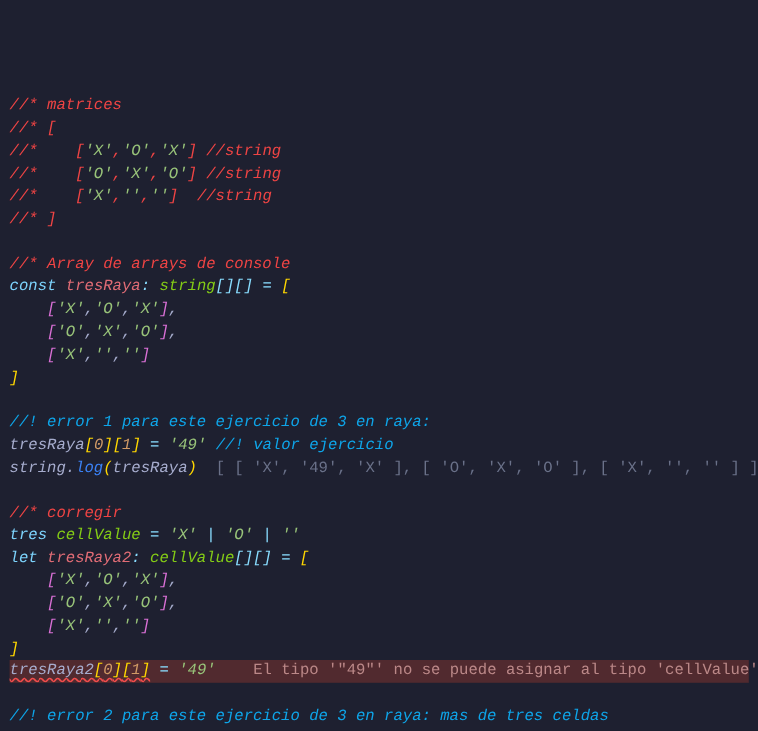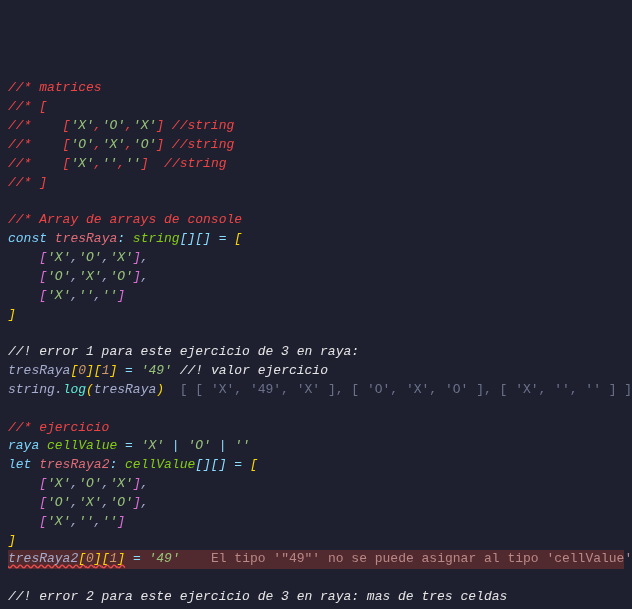--- a/index.html
+++ b/index.html
@@ -13,25 +13,25 @@
     color: #a6accd;
     width: 632px;
     height: 609px;
     overflow: hidden;
     white-space: pre;
   }
   .editor {
     padding: 4px 8px;
   }
   .comment-g { color: #ef4444; }
-  .comment-r { color: #e5e5e5; text-align: center; }
+  .comment-r { color: #0ea5e9; text-align: center; }
   .kw { color: #7dd3fc; }
   .var { color: #e06c75; }
   .type { color: #84cc16; }
-  .func { color: #5eead4; }
+  .func { color: #3b82f6; }
   .ident { color: #a6accd; }
   .str { color: #98c379; }
   .punc { color: #89ddff; }
   .bracket-y { color: #ffd700; }
   .bracket-p { color: #da70d6; }
   .num { color: #d19a66; }
   .output { color: #6a7189; font-style: normal;}
   .err-line { 
     background: #512a2f; 
     display: inline-block;
@@ -59,22 +59,22 @@
 <span><span class="kw">const</span> <span class="var">tresRaya</span><span class="punc">: </span><span class="type">string</span><span class="punc">[][]</span><span class="punc"> = </span><span class="bracket-y">[</span></span>
 <span>    <span class="bracket-p">[</span><span class="str">'X'</span><span class="ident">,</span><span class="str">'O'</span><span class="ident">,</span><span class="str">'X'</span><span class="bracket-p">]</span><span class="ident">,</span></span>
 <span>    <span class="bracket-p">[</span><span class="str">'O'</span><span class="ident">,</span><span class="str">'X'</span><span class="ident">,</span><span class="str">'O'</span><span class="bracket-p">]</span><span class="ident">,</span></span>
 <span>    <span class="bracket-p">[</span><span class="str">'X'</span><span class="ident">,</span><span class="str">''</span><span class="ident">,</span><span class="str">''</span><span class="bracket-p">]</span></span>
 <span><span class="bracket-y">]</span></span>
 
 <span class="comment-r">//! error 1 para este ejercicio de 3 en raya:</span>
 <span><span class="ident">tresRaya</span><span class="bracket-y">[</span><span class="num">0</span><span class="bracket-y">]</span><span class="bracket-y">[</span><span class="num">1</span><span class="bracket-y">]</span><span class="punc"> = </span><span class="str">'49'</span> <span class="comment-r">//! valor ejercicio</span></span>
 <span><span class="ident">string</span><span class="ident">.</span><span class="func">log</span><span class="bracket-y">(</span><span class="ident">tresRaya</span><span class="bracket-y">)</span>  <span class="output">[ [ 'X', '49', 'X' ], [ 'O', 'X', 'O' ], [ 'X', '', '' ] ]</span></span>
 
-<span class="comment-g">//* ejercicio</span>
-<span><span class="kw">raya</span> <span class="type">cellValue</span><span class="punc"> = </span><span class="str">'X'</span><span class="punc"> | </span><span class="str">'O'</span><span class="punc"> | </span><span class="str">''</span></span>
+<span class="comment-g">//* corregir</span>
+<span><span class="kw">tres</span> <span class="type">cellValue</span><span class="punc"> = </span><span class="str">'X'</span><span class="punc"> | </span><span class="str">'O'</span><span class="punc"> | </span><span class="str">''</span></span>
 <span><span class="kw">let</span> <span class="var">tresRaya2</span><span class="punc">: </span><span class="type">cellValue</span><span class="punc">[][]</span><span class="punc"> = </span><span class="bracket-y">[</span></span>
 <span>    <span class="bracket-p">[</span><span class="str">'X'</span><span class="ident">,</span><span class="str">'O'</span><span class="ident">,</span><span class="str">'X'</span><span class="bracket-p">]</span><span class="ident">,</span></span>
 <span>    <span class="bracket-p">[</span><span class="str">'O'</span><span class="ident">,</span><span class="str">'X'</span><span class="ident">,</span><span class="str">'O'</span><span class="bracket-p">]</span><span class="ident">,</span></span>
 <span>    <span class="bracket-p">[</span><span class="str">'X'</span><span class="ident">,</span><span class="str">''</span><span class="ident">,</span><span class="str">''</span><span class="bracket-p">]</span></span>
 <span><span class="bracket-y">]</span></span>
 <span class="err-line"><span class="squiggle"><span class="ident">tresRaya2</span><span class="bracket-y">[</span><span class="num">0</span><span class="bracket-y">]</span><span class="bracket-y">[</span><span class="num">1</span><span class="bracket-y">]</span></span><span class="punc"> = </span><span class="str">'49'</span>    <span class="err-msg">El tipo '"49"' no se puede asignar al tipo 'cellValue'.</span></span>
 
 <span class="comment-r">//! error 2 para este ejercicio de 3 en raya: mas de tres celdas</span>
 <span><span class="ident">tresRaya2</span><span class="punc">= </span><span class="bracket-y">[</span></span>
 

